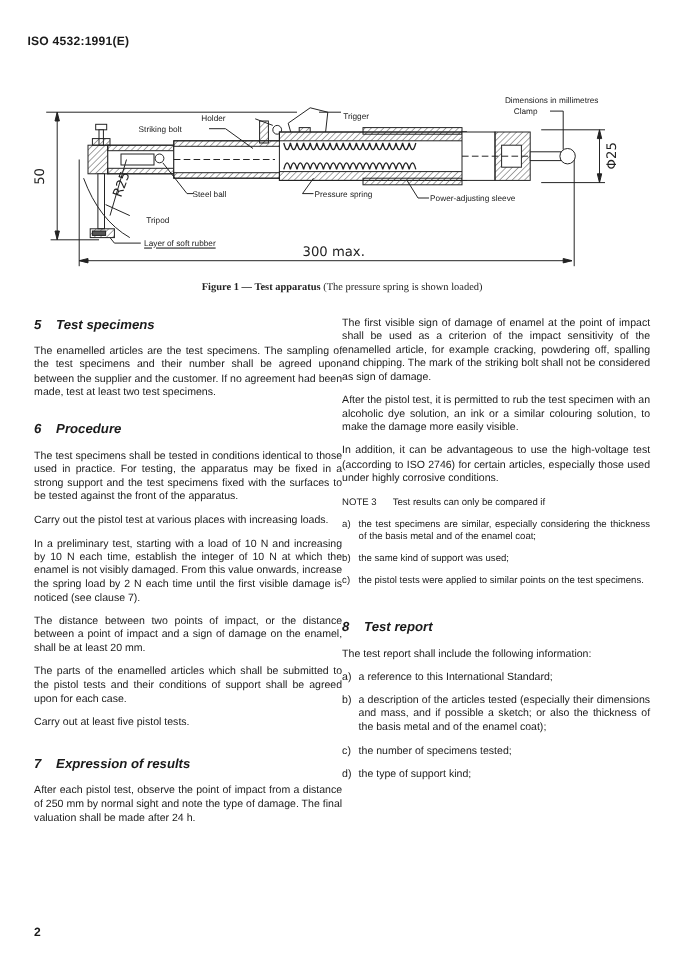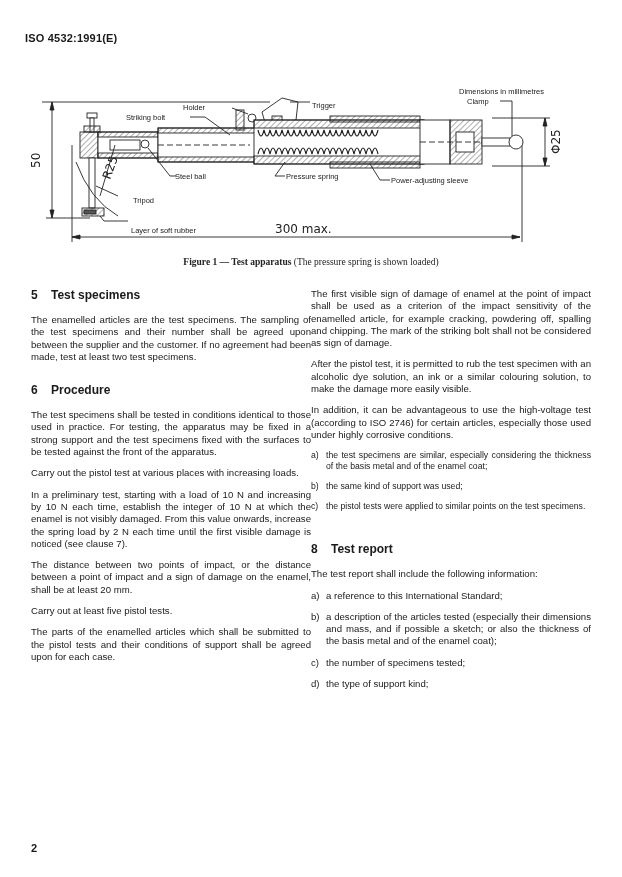--- a/index.html
+++ b/index.html
@@ -7,21 +7,21 @@
            font-family: "Liberation Sans", "DejaVu Sans", sans-serif; color: #1a1a1a; }
     .header { position: absolute; left: 25px; top: 32px; font-size: 11px; font-weight: bold; letter-spacing: 0.2px; text-align: center; }
     .figure { position: absolute; left: 0; top: 80px; width: 622px; height: 170px; }
     .figure svg { position: absolute; left: 0; top: 0; }
     .fig-label { position: absolute; font-size: 7.5px; color: #222; white-space: nowrap; }
     .caption { position: absolute; left: 0; width: 622px; top: 257px; text-align: center; font-size: 9.5px; color: #222; font-family: Liberation Serif, serif; }
     .caption b { font-weight: bold; }
     .col { position: absolute; top: 288px; width: 280px; font-size: 9.6px; line-height: 12.3px; text-align: justify; }
     .col-left { left: 31px; }
     .col-right { left: 311px; }
-    h2 { font-size: 12px; font-weight: bold; margin: 0 0 12px 0; line-height: 14px; }
+    h2 { font-size: 12px; font-weight: bold; margin: 0 0 12px 0; line-height: 14px; font-style: italic; }
     h2 .num { display: inline-block; width: 20px; }
     p { margin: 0 0 9px 0; }
     .note { font-size: 8.7px; margin: 0 0 8px 0; }
     .note .nl { display: inline-block; width: 46px; }
     .li { display: flex; margin: 0 0 9px 0; }
     .li .mk { width: 15px; flex: none; }
     .li .tx { flex: 1; }
     .li.small { font-size: 8.7px; line-height: 11px; }
     .pagenum { position: absolute; left: 31px; top: 842px; font-size: 11px; font-weight: bold; }
   </style>
@@ -130,48 +130,55 @@
 
   <span class="fig-label" style="left:459px; top:7px;text-align:right;">Dimensions in millimetres</span>
   <span class="fig-label" style="left:467px; top:17px;">Clamp</span>
   <span class="fig-label" style="left:183px; top:23px;">Holder</span>
   <span class="fig-label" style="left:312px; top:21px;">Trigger</span>
   <span class="fig-label" style="left:126px; top:33px;">Striking bolt</span>
   <span class="fig-label" style="left:175px; top:92px;">Steel ball</span>
   <span class="fig-label" style="left:286px; top:92px;">Pressure spring</span>
   <span class="fig-label" style="left:391px; top:96px;">Power-adjusting sleeve</span>
   <span class="fig-label" style="left:133px; top:116px;">Tripod</span>
-  <span class="fig-label" style="left:131px; top:146px;">Layer of soft rubber</span>
+  <span class="fig-label" style="left:131px; top:137px;text-decoration:underline;">Layer of soft rubber</span>
 </div>
 
 <div class="caption">
   <b>Figure 1 — Test apparatus</b><span> (The pressure spring is shown loaded)</span>
 </div>
 
 <div class="col col-left">
   <section>
     <h2><span class="num">5</span><span>Test specimens</span></h2>
     <p>The enamelled articles are the test specimens. The sampling of the test specimens and their number shall be agreed upon between the supplier and the customer. If no agreement had been made, test at least two test specimens.</p>
   </section>
   <section style="margin-top:20px;">
     <h2><span class="num">6</span><span>Procedure</span></h2>
     <p>The test specimens shall be tested in conditions identical to those used in practice. For testing, the apparatus may be fixed in a strong support and the test specimens fixed with the surfaces to be tested against the front of the apparatus.</p>
     <p>Carry out the pistol test at various places with increasing loads.</p>
     <p>In a preliminary test, starting with a load of 10 N and increasing by 10 N each time, establish the integer of 10 N at which the enamel is not visibly damaged. From this value onwards, increase the spring load by 2 N each time until the first visible damage is noticed (see clause 7).</p>
     <p>The distance between two points of impact, or the distance between a point of impact and a sign of damage on the enamel, shall be at least 20 mm.</p>
+    <p>The parts of the enamelled articles which shall be submitted to the pistol tests and their conditions of support shall be agreed upon for each case.</p>
     <p>Carry out at least five pistol tests.</p>
-    <p>The parts of the enamelled articles which shall be submitted to the pistol tests and their conditions of support shall be agreed upon for each case.</p>
+  </section>
+  <section style="margin-top:24px;">
+    <h2><span class="num">7</span><span>Expression of results</span></h2>
+    <p>After each pistol test, observe the point of impact from a distance of 250 mm by normal sight and note the type of damage. The final valuation shall be made after 24 h.</p>
   </section>
 </div>
 
 <div class="col col-right">
   <p>The first visible sign of damage of enamel at the point of impact shall be used as a criterion of the impact sensitivity of the enamelled article, for example cracking, powdering off, spalling and chipping. The mark of the striking bolt shall not be considered as sign of damage.</p>
   <p>After the pistol test, it is permitted to rub the test specimen with an alcoholic dye solution, an ink or a similar colouring solution, to make the damage more easily visible.</p>
   <p>In addition, it can be advantageous to use the high-voltage test (according to ISO 2746) for certain articles, especially those used under highly corrosive conditions.</p>
 
+  <div class="note">
+    <span class="nl">NOTE 3</span><span>Test results can only be compared if</span>
+  </div>
   <div class="li small">
     <span class="mk">a)</span>
       <span class="tx">the test specimens are similar, especially considering the thickness of the basis metal and of the enamel coat;</span>
   </div>
   <div class="li small">
     <span class="mk">b)</span>
       <span class="tx">the same kind of support was used;</span>
   </div>
   <div class="li small">
     <span class="mk">c)</span>

